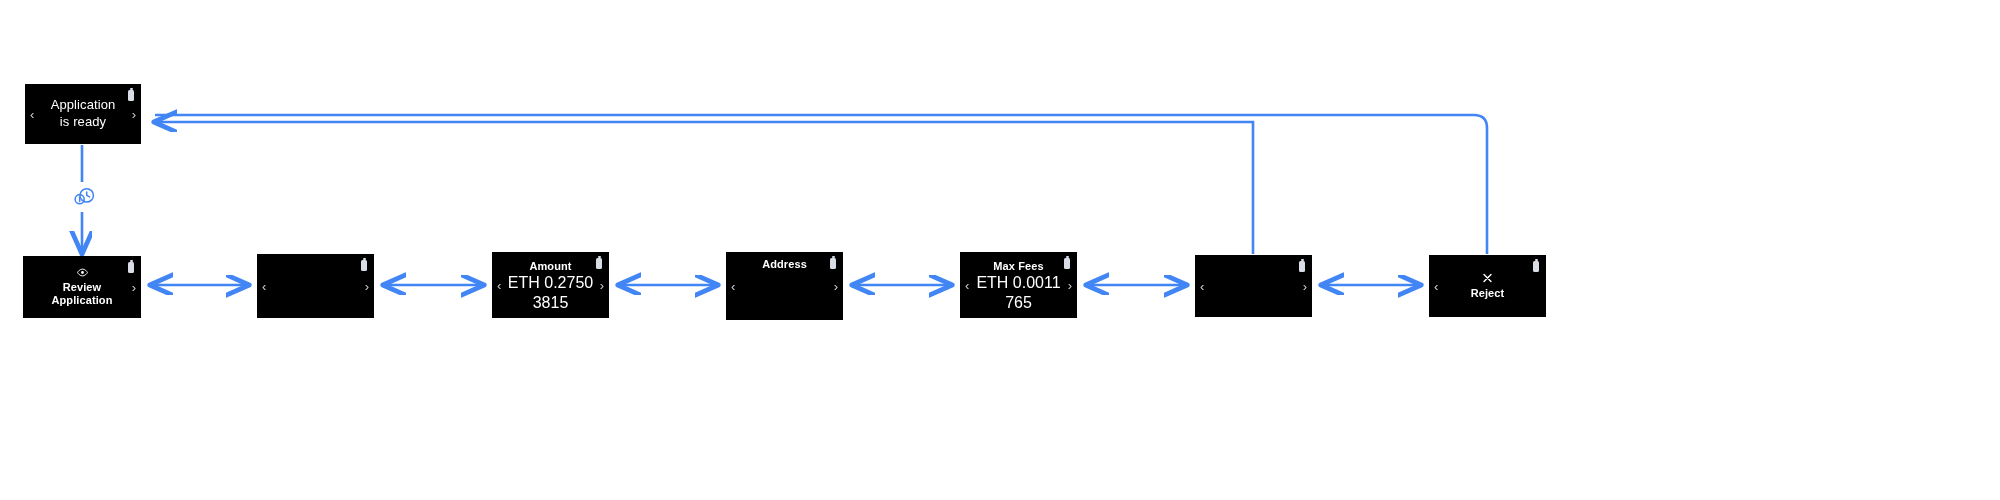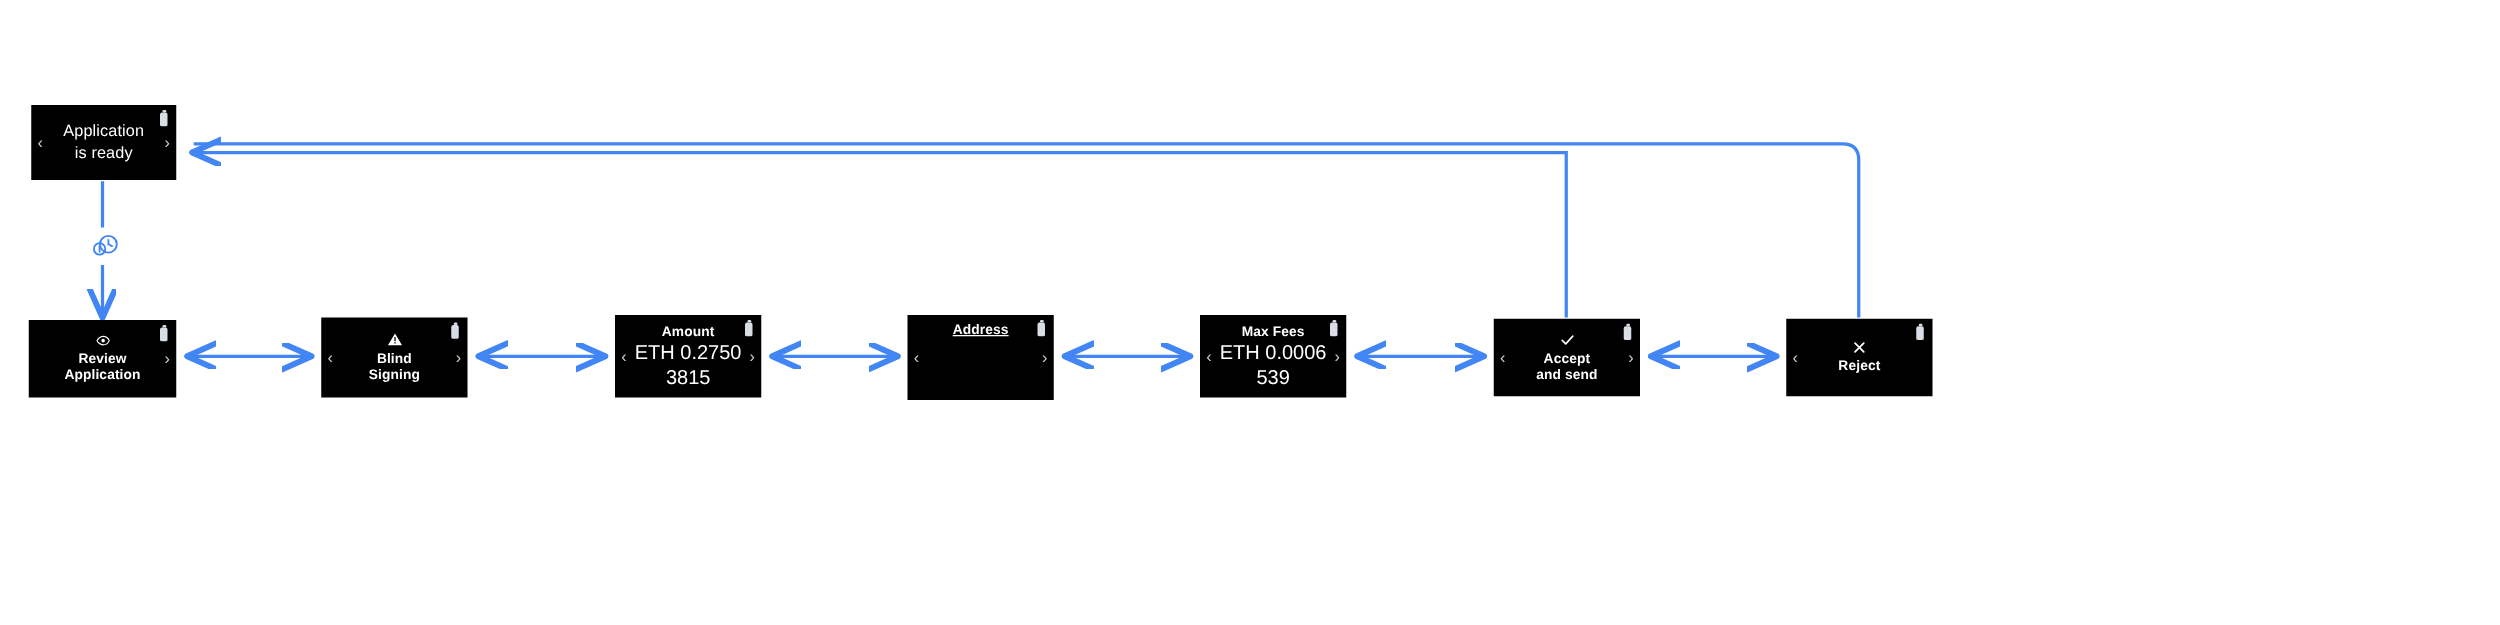--- a/index.html
+++ b/index.html
@@ -184,75 +184,55 @@
       </div>
       <div class="node-title">Review</div>
       <div class="node-title">Application</div>
     </div>
   </div>
 
   <div class="node" style="left:257px; top:254px; width:117px; height:64px;">
     <span class="battery"></span>
     <span class="chev left">‹</span>
     <span class="chev right">›</span>
-    <div class="screen-inner">
-      <div class="node-icon">
-        <svg viewBox="0 0 24 24" width="14" height="13" xmlns="http://www.w3.org/2000/svg">
-          <path d="M12 3.2 L22.4 20.6 L1.6 20.6 Z" fill="#ffffff"></path>
-          <rect x="11.05" y="8.6" width="1.9" height="6.2" fill="#000000"></rect>
-          <rect x="11.05" y="16.2" width="1.9" height="2.0" fill="#000000"></rect>
-        </svg>
-      </div>
-      <div class="node-title">Blind</div>
-      <div class="node-title">Signing</div>
-    </div>
   </div>
 
   <div class="node" style="left:492px; top:252px; width:117px; height:66px; justify-content:flex-start; padding-top:8px;">
     <span class="battery"></span>
     <span class="chev left">‹</span>
     <span class="chev right">›</span>
     <div class="screen-inner">
       <div class="node-title">Amount</div>
       <div class="node-sub">ETH 0.27503815</div>
     </div>
   </div>
 
   <div class="node" style="left:726px; top:252px; width:117px; height:68px; justify-content:flex-start; padding-top:6px;">
     <span class="battery"></span>
     <span class="chev left">‹</span>
     <span class="chev right">›</span>
-    <div class="screen-inner" style="padding:0 11px;text-decoration:underline;">
+    <div class="screen-inner" style="padding:0 11px;">
       <div class="node-title">Address</div>
     </div>
   </div>
 
   <div class="node" style="left:960px; top:252px; width:117px; height:66px; justify-content:flex-start; padding-top:8px;">
     <span class="battery"></span>
     <span class="chev left">‹</span>
     <span class="chev right">›</span>
     <div class="screen-inner">
       <div class="node-title">Max Fees</div>
-      <div class="node-sub">ETH 0.0006539</div>
+      <div class="node-sub">ETH 0.0011765</div>
     </div>
   </div>
 
   <div class="node" style="left:1195px; top:255px; width:117px; height:62px;">
     <span class="battery"></span>
     <span class="chev left">‹</span>
     <span class="chev right">›</span>
-    <div class="screen-inner">
-      <div class="node-icon">
-        <svg viewBox="0 0 24 24" width="14" height="12" xmlns="http://www.w3.org/2000/svg">
-          <path d="M3.5 12.6 L9.2 18.2 L20.5 5.8" fill="none" stroke="#ffffff" stroke-width="2.6" stroke-linecap="round" stroke-linejoin="round"></path>
-        </svg>
-      </div>
-      <div class="node-title">Accept</div>
-      <div class="node-title">and send</div>
-    </div>
   </div>
 
   <div class="node" style="left:1429px; top:255px; width:117px; height:62px;">
     <span class="battery"></span>
     <span class="chev left">‹</span>
     <div class="screen-inner">
       <div class="node-icon">
         <svg viewBox="0 0 24 24" width="13" height="12" xmlns="http://www.w3.org/2000/svg">
           <path d="M5 5 L19 19 M19 5 L5 19" fill="none" stroke="#ffffff" stroke-width="2.8" stroke-linecap="round"></path>
         </svg>

